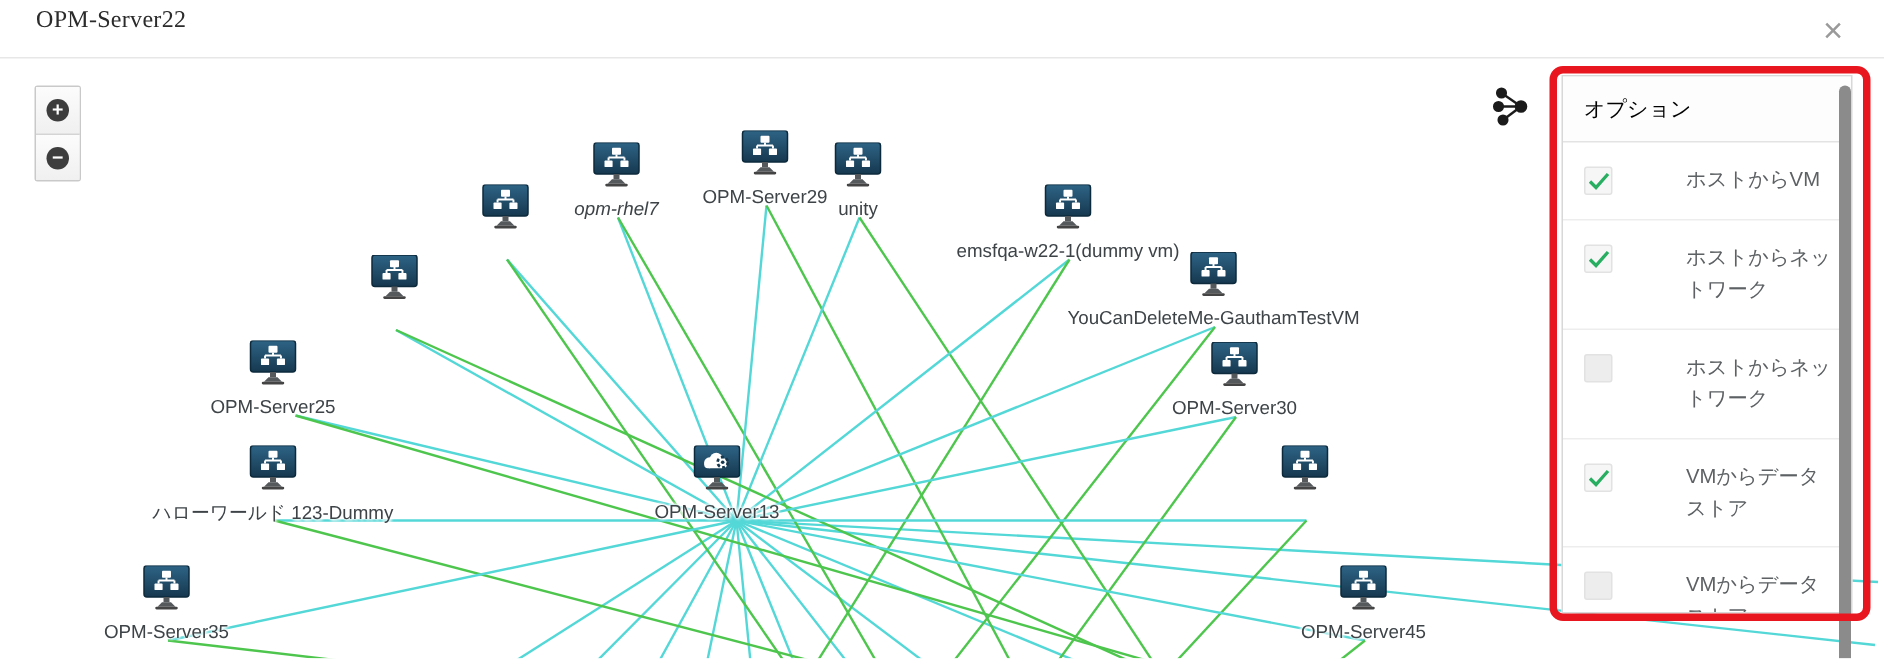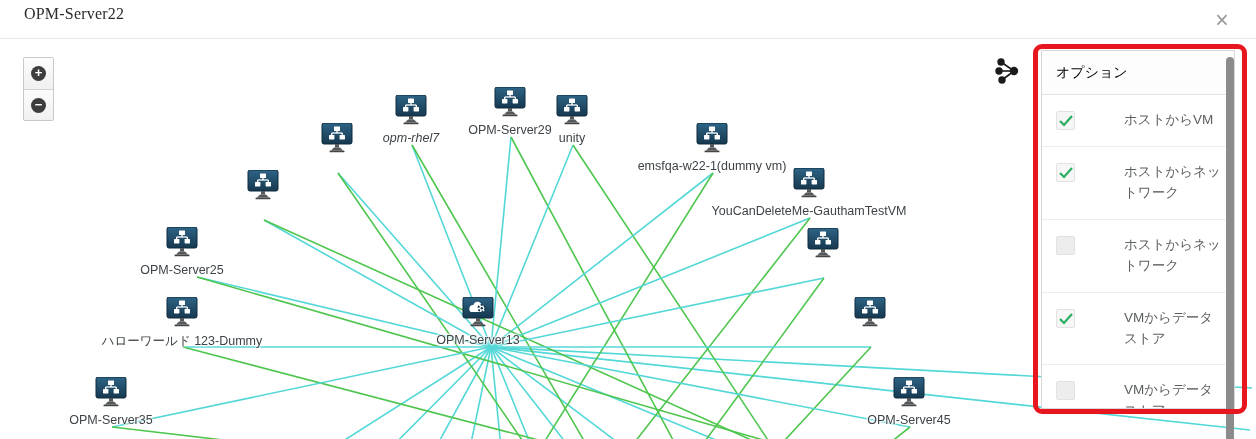--- a/index.html
+++ b/index.html
@@ -328,21 +328,21 @@
             <rect x="15" y="3.5" width="6" height="4.6" rx="0.6"></rect>
             <rect x="10" y="12" width="5.4" height="4.4" rx="0.6"></rect>
             <rect x="20.6" y="12" width="5.4" height="4.4" rx="0.6"></rect>
           </g>
           <g stroke="#fff" stroke-width="1.3" fill="none">
             <line x1="18" y1="8" x2="18" y2="10"></line>
             <line x1="12.7" y1="10" x2="23.3" y2="10"></line>
             <line x1="12.7" y1="10" x2="12.7" y2="12"></line>
             <line x1="23.3" y1="10" x2="23.3" y2="12"></line>
           </g>
-        </svg></div>
+        </svg><div class="node-label">OPM-Server30</div></div>
       <div class="map-node" style="left: 52px; top: 297px;"><svg width="36" height="30" viewBox="0 0 36 30">
           <defs>
             <linearGradient id="scr" x1="0" y1="0" x2="0" y2="1">
               <stop offset="0" stop-color="#2e6486"></stop>
               <stop offset="1" stop-color="#16384f"></stop>
             </linearGradient>
           </defs>
           <rect x="3" y="0" width="30" height="21" rx="2" fill="url(#scr)" stroke="#0d2a3c"></rect>
           <rect x="16" y="21" width="4" height="3.5" fill="#55595c"></rect>
           <path d="M12 27.5 L24 27.5 L21 24.5 L15 24.5 Z" fill="#55595c"></path>

